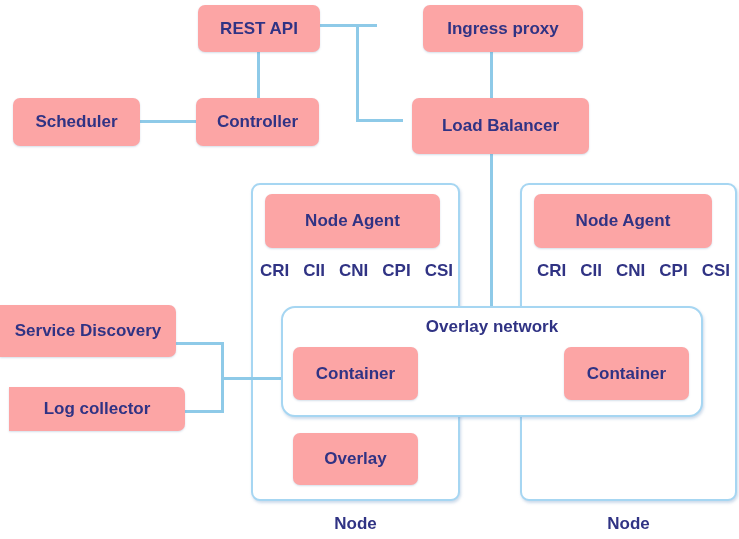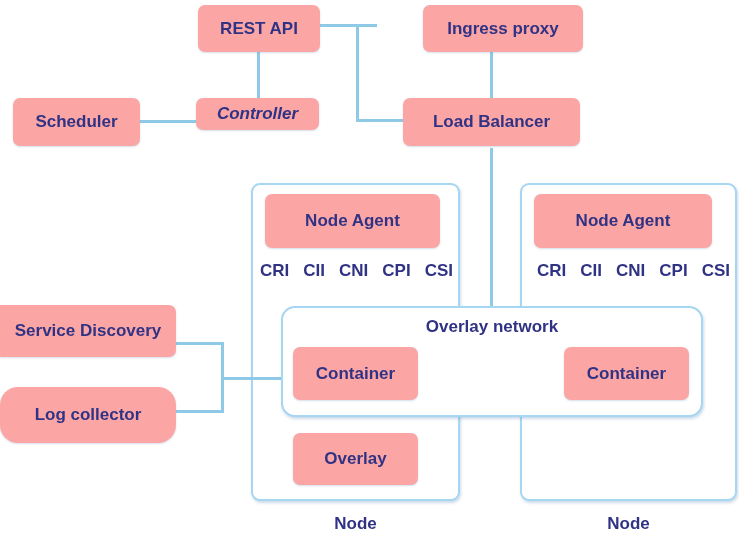--- a/index.html
+++ b/index.html
@@ -81,25 +81,25 @@
   <div class="line" style="left:176px;top:410px;width:47px;height:3px;"></div>
   <div class="line" style="left:221px;top:342px;width:3px;height:71px;"></div>
   <div class="line" style="left:221px;top:377px;width:60px;height:3px;"></div>
 
   <div class="nodebox" style="left:251px;top:183px;width:209px;height:318px;"></div>
   <div class="nodebox" style="left:520px;top:183px;width:217px;height:318px;"></div>
 
   <div class="bbox" style="left:198px;top:5px;width:122px;height:47px;">REST API</div>
   <div class="bbox" style="left:403px;top:5px;width:160px;height:47px;margin-left:20px;">Ingress proxy</div>
   <div class="bbox" style="left:13px;top:98px;width:127px;height:48px;">Scheduler</div>
-  <div class="bbox" style="left:196px;top:98px;width:123px;height:32px;font-style:italic;">Controller</div>
-  <div class="bbox" style="left:403px;top:98px;width:177px;height:48px;">Load Balancer</div>
+  <div class="bbox" style="left:196px;top:98px;width:123px;height:48px;">Controller</div>
+  <div class="bbox" style="left:412px;top:98px;width:177px;height:56px;">Load Balancer</div>
 
   <div class="bbox" style="left:0px;top:305px;width:176px;height:52px;border-top-left-radius:0;border-bottom-left-radius:0;">Service Discovery</div>
-  <div class="bbox" style="left:0px;top:387px;width:176px;height:56px;border-top-left-radius:0;border-bottom-left-radius:0;border-radius:18px;">Log collector</div>
+  <div class="bbox" style="left:9px;top:387px;width:176px;height:44px;border-top-left-radius:0;border-bottom-left-radius:0;">Log collector</div>
 
   <div class="bbox" style="left:265px;top:194px;width:175px;height:54px;">Node Agent</div>
   <div class="bbox" style="left:534px;top:194px;width:178px;height:54px;">Node Agent</div>
 
   <div class="iface-row" style="left:251px;top:261px;width:209px;">
     <span>CRI</span>
     <span>CII</span>
     <span>CNI</span>
     <span>CPI</span>
     <span>CSI</span>

